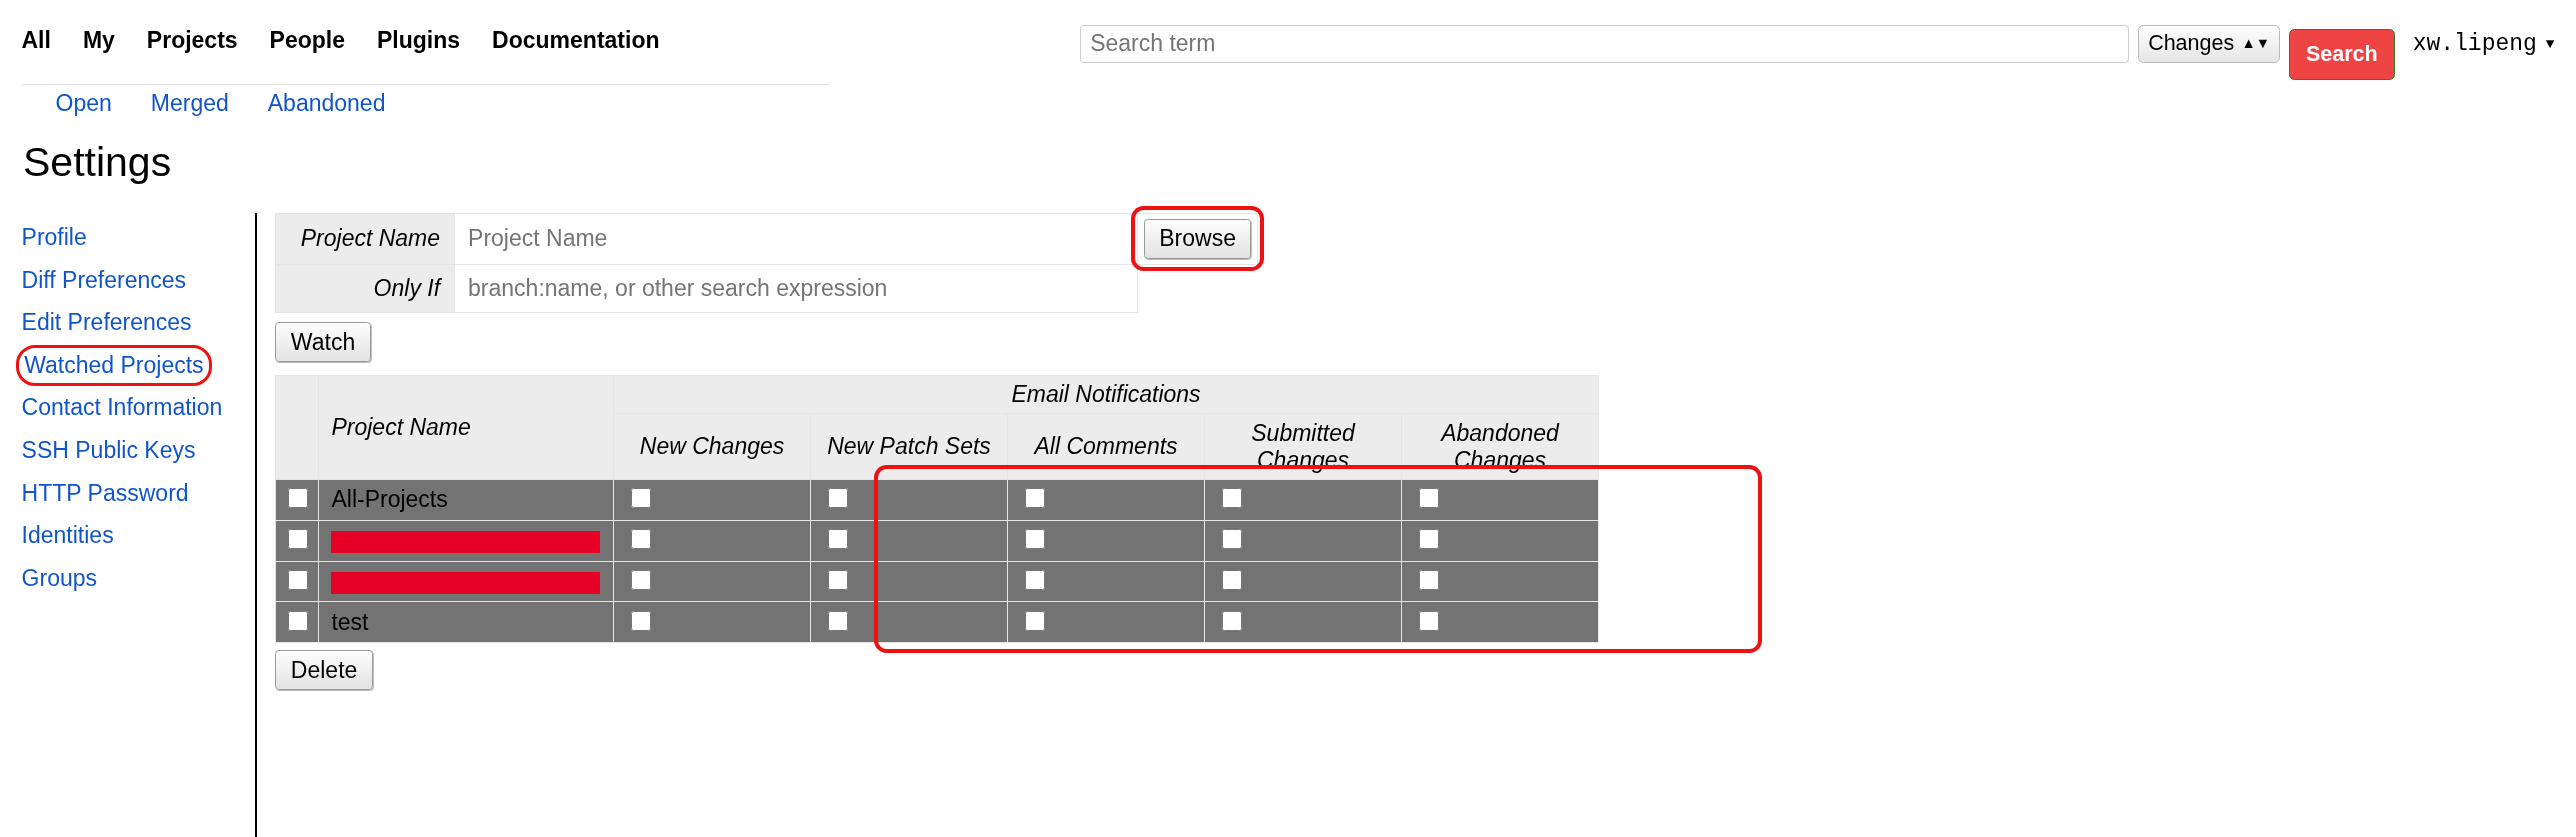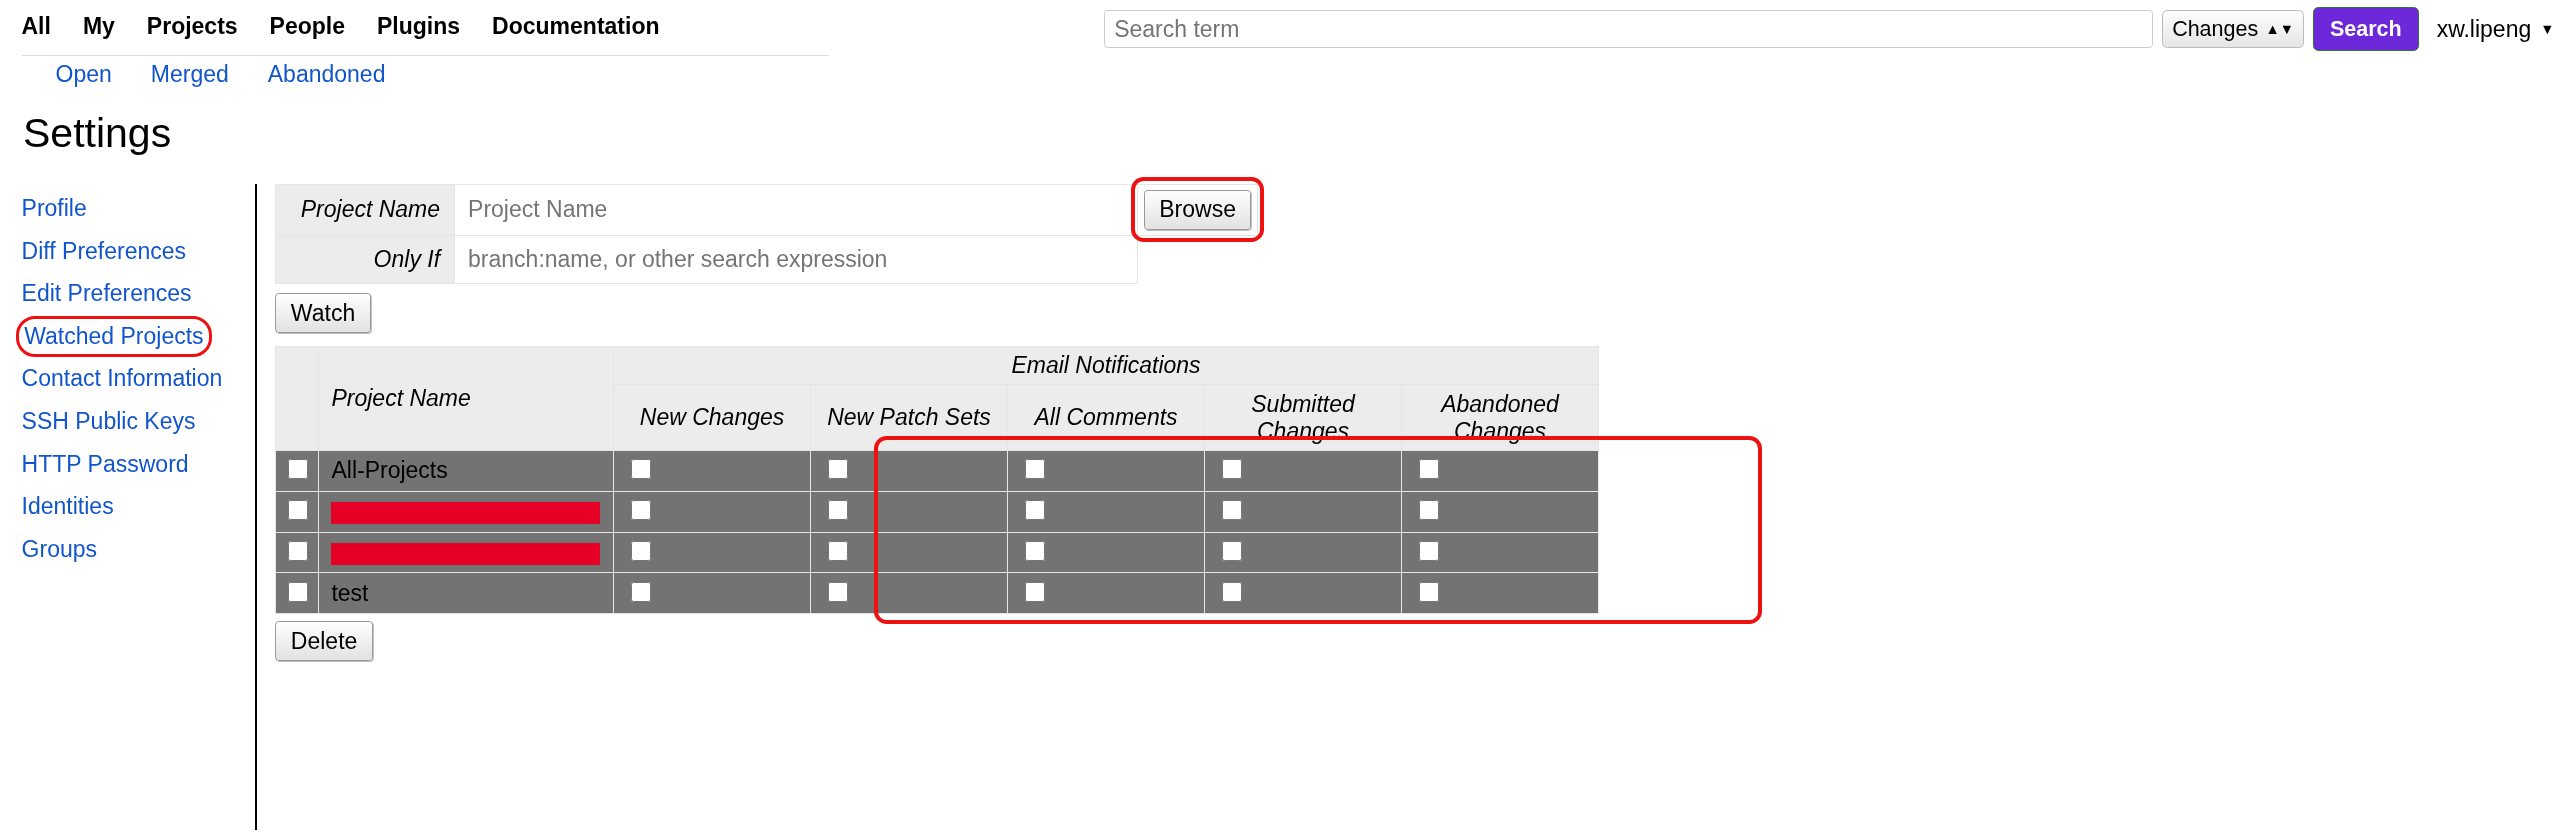--- a/index.html
+++ b/index.html
@@ -49,35 +49,37 @@
     border-radius: 5.4px;
     background: linear-gradient(#fdfdfd,#e6e6e6);
     font-size: 21.5px;
     gap: 7.2px;
   }
   .select-wrap .caret {
     font-size: 14.4px;
     line-height: 1;
   }
   .btn-search {
-    height: 44px;
+    height: 51px;
     padding: 0 16px;
     border: 0.9px solid #2d7a2d;
     border-radius: 5.4px;
-    background: #6d28d9;
+    background: #ef4444;
     color: #fff;
     font-weight: bold;
     font-size: 21.5px;
+    margin-top: 22px;
   }
   .user-wrap {
     display: inline-flex;
     align-items: center;
     gap: 9px;
     font-size: 23px;
     margin-left: 9px;
+    font-family: Liberation Mono, monospace;
   }
   .user-wrap .caret { font-size: 14.4px; }
   .subnav-area {
     border-top: 1.8px solid #ddd;
     margin: 0 21.5px;
     width: 807px;
     padding: 5.4px 0 5.4px 34px;
   }
   .subnav {
     display: flex;

